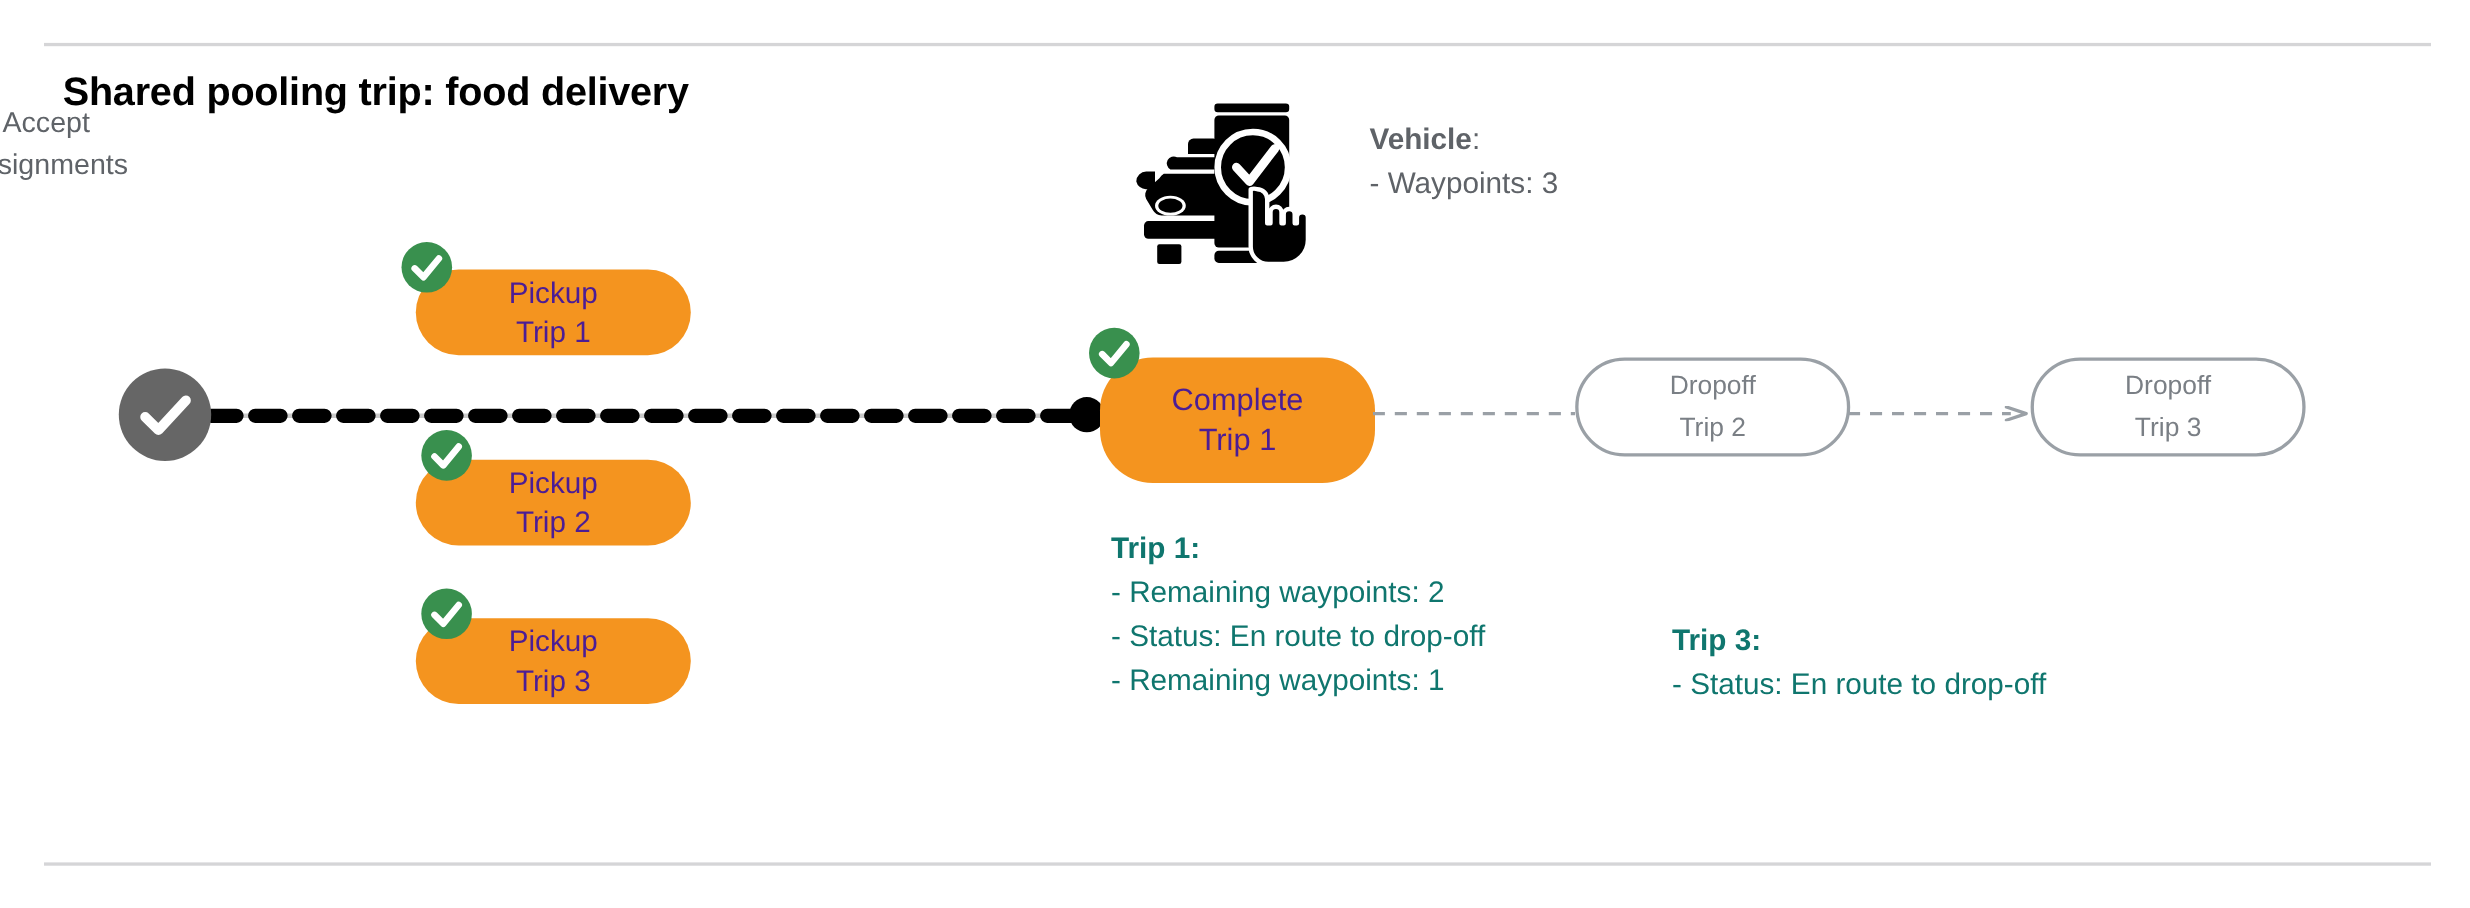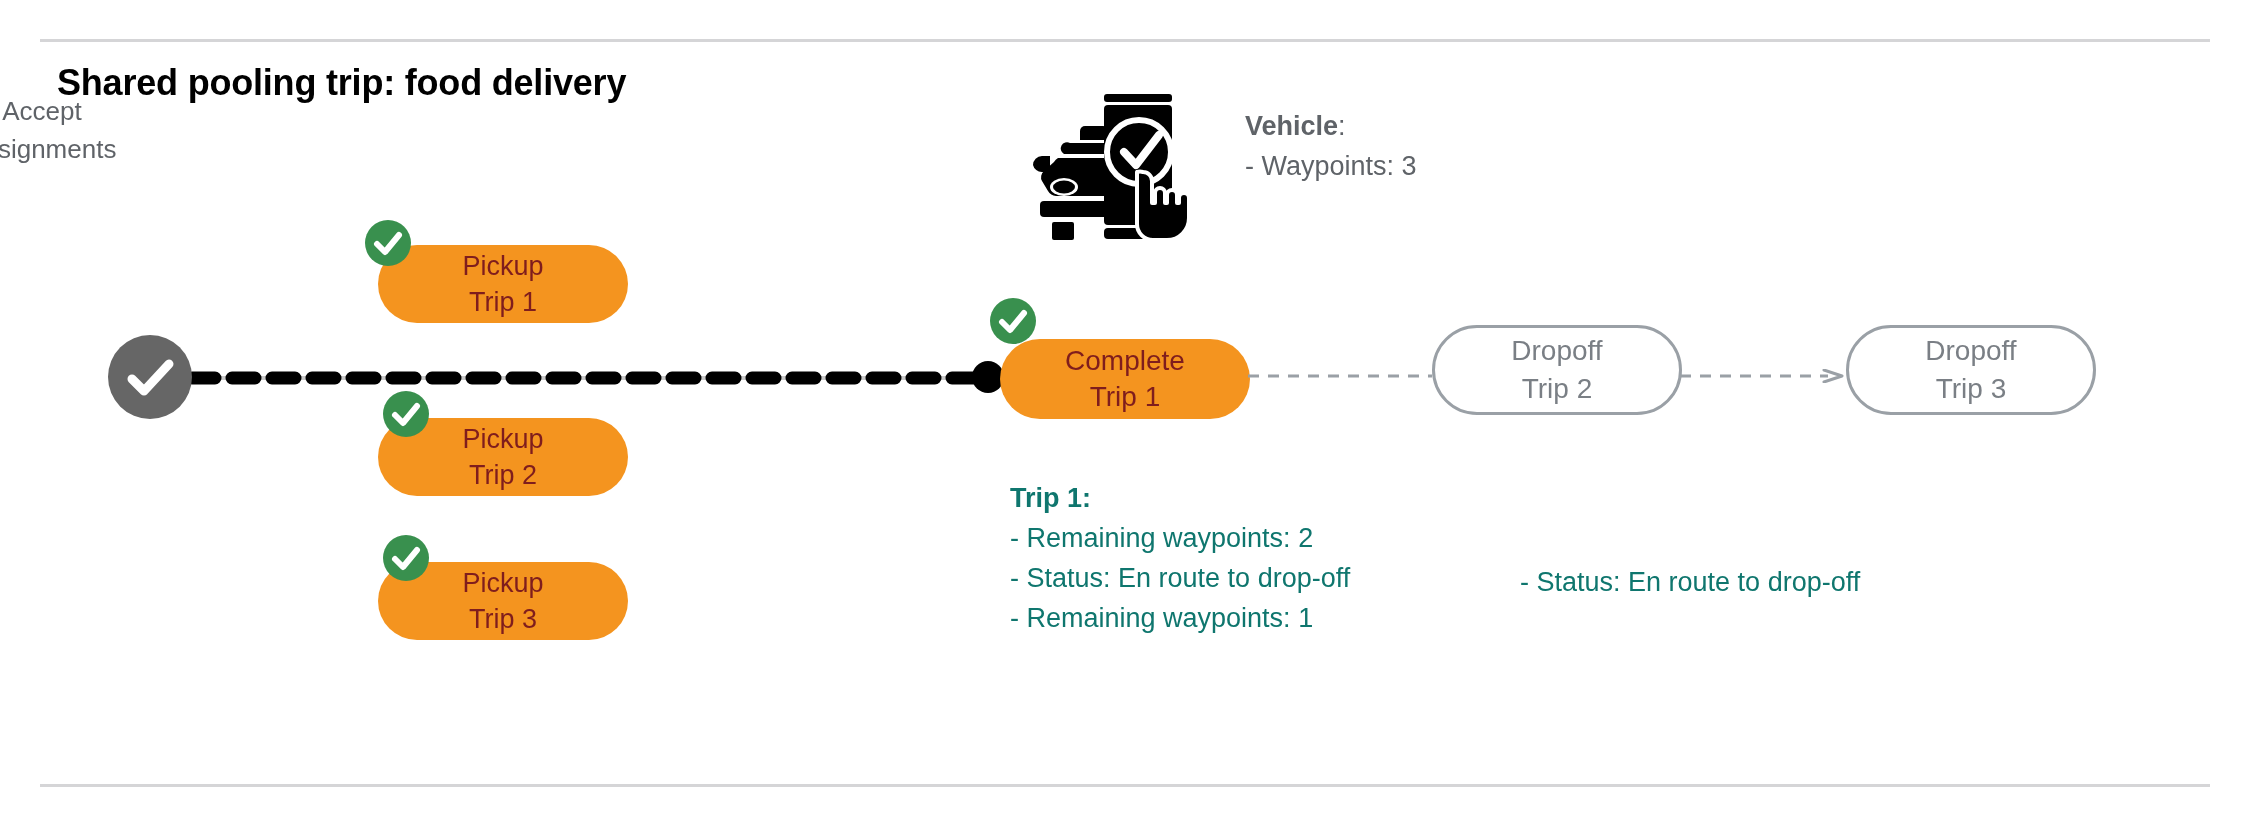--- a/index.html
+++ b/index.html
@@ -87,21 +87,21 @@
     position: absolute;
     display: flex;
     flex-direction: column;
     align-items: center;
     justify-content: center;
     box-sizing: border-box;
     border-radius: 48px;
   }
   .pill-orange {
     background: #F4941F;
-    color: #7f1d1d;
+    color: #4c1d95;
     font-size: 27px;
     line-height: 36px;
     font-weight: 500;
   }
   .pill-line { display: block; white-space: nowrap; }
 
   #pickup-1 { left: 378px; top: 245px; width: 250px; height: 78px; }
   #pickup-2 { left: 378px; top: 418px; width: 250px; height: 78px; }
   #pickup-3 { left: 378px; top: 562px; width: 250px; height: 78px; }
 
@@ -114,23 +114,23 @@
   }
   #badge-1 { left: 365px; top: 220px; }
   #badge-2 { left: 383px; top: 391px; }
   #badge-3 { left: 383px; top: 535px; }
   #badge-complete { left: 990px; top: 298px; }
   .badge svg { display: block; width: 46px; height: 46px; }
 
   
   #complete-1 {
     left: 1000px;
-    top: 339px;
+    top: 325px;
     width: 250px;
-    height: 80px;
+    height: 114px;
     font-size: 28px;
   }
   #route-dot {
     position: absolute;
     left: 972px;
     top: 361px;
     width: 32px;
     height: 32px;
     border-radius: 50%;
     background: #000000;
@@ -150,21 +150,21 @@
     top: 369px;
     width: 168px;
     height: 14px;
   }
 
   
   .pill-outline {
     background: #ffffff;
     border: 3px solid #9aa0a6;
     color: #7a7f85;
-    font-size: 28px;
+    font-size: 24px;
     line-height: 38px;
     font-weight: 400;
   }
   #dropoff-2 { left: 1432px; top: 325px; width: 250px; height: 90px; }
   #dropoff-3 { left: 1846px; top: 325px; width: 250px; height: 90px; }
 
   
   #vehicle-icon {
     position: absolute;
     left: 1030px;
@@ -327,16 +327,17 @@
   </div>
 
   <div class="info-block" id="info-left">
     <span class="ln info-head">Trip 1:</span>
     <span class="ln">- Remaining waypoints: 2</span>
     <span class="ln">- Status:  En route to drop-off</span>
     <span class="ln">- Remaining waypoints: 1</span>
   </div>
 
   <div class="info-block" id="info-right">
+    <span class="ln info-head">Trip 3:</span>
     <span class="ln">- Status:  En route to drop-off</span>
   </div>
 
 </div>
 
 </body></html>

